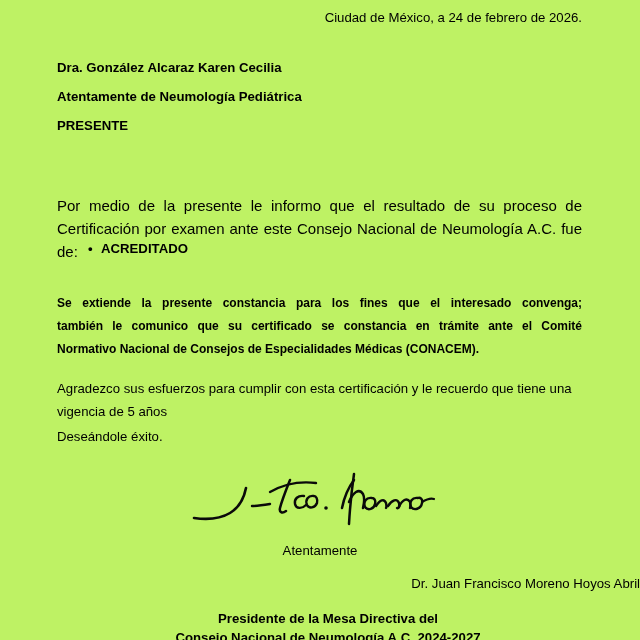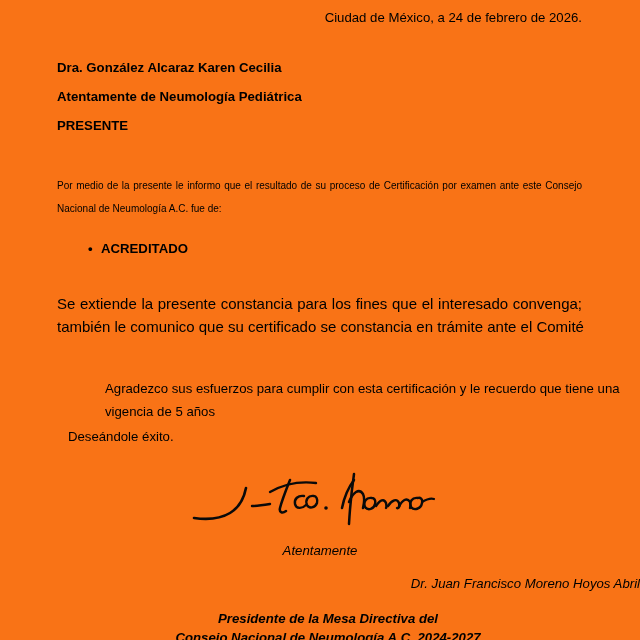--- a/index.html
+++ b/index.html
@@ -13,21 +13,21 @@
     position: relative;
     font-family: "Liberation Sans", sans-serif;
     color: #000000;
     -webkit-font-smoothing: antialiased;
     overflow: hidden;
   }
 
   .page {
     position: absolute;
     inset: 0;
-    background: #f97316;
+    background: #bef264;
   }
 
   
   .date-line {
     position: absolute;
     top: 9px;
     left: 57px;
     right: 58px;
     text-align: right;
     font-size: 13.2px;
@@ -47,24 +47,24 @@
     margin-bottom: 14px;
     white-space: nowrap;
   }
   .addressee .line:last-child {
     margin-bottom: 18px;
   }
 
   
   .intro {
     position: absolute;
-    top: 164px;
-    left: 57px;
-    width: 525px;
-    font-size: 10px;
+    top: 179px;
+    left: 57px;
+    width: 525px;
+    font-size: 15px;
     line-height: 23px;
     text-align: justify;
   }
 
   
   .result-list {
     position: absolute;
     top: 239px;
     left: 57px;
     width: 525px;
@@ -86,51 +86,51 @@
     font-size: 13.2px;
     line-height: 20px;
   }
 
   
   .body-justified {
     position: absolute;
     top: 292px;
     left: 57px;
     width: 525px;
-    font-size: 15px;
+    font-size: 12px;
     line-height: 23px;
     text-align: justify;
+    font-weight: bold;
   }
   .body-justified .ln {
     display: block;
     text-align: justify;
     text-align-last: justify;
     white-space: nowrap;
   }
   .body-justified .ln.last {
     text-align-last: left;
   }
 
   
   .body-second {
     position: absolute;
     top: 364px;
     left: 57px;
     width: 525px;
     font-size: 13.2px;
     line-height: 23px;
     text-align: left;
-    margin-left: 48px;
   }
 
   
   .closing-wish {
     position: absolute;
     top: 427px;
-    left: 68px;
+    left: 57px;
     font-size: 13.2px;
     line-height: 20px;
     white-space: nowrap;
   }
 
   
   .signature {
     position: absolute;
     top: 462px;
     left: 186px;
@@ -142,21 +142,20 @@
     width: 260px;
     height: 72px;
   }
 
   
   .signoff {
     position: absolute;
     left: 0;
     right: 0;
     text-align: center;
-    font-style: italic;
   }
   .signoff-atentamente {
     top: 542px;
     font-size: 13.2px;
     line-height: 18px;
   }
   .signoff-name {
     top: 575px;
     font-size: 13.2px;
     line-height: 18px;
@@ -192,20 +191,21 @@
   <ul class="result-list">
     <li>
       <span class="bullet">•</span>
       <span>ACREDITADO</span>
     </li>
   </ul>
 
   <div class="body-justified">
     <span class="ln">Se extiende la presente constancia para los fines que el interesado convenga;</span>
     <span class="ln">también le comunico que su certificado se constancia en trámite ante el Comité</span>
+    <span class="ln last">Normativo Nacional de Consejos de Especialidades Médicas (CONACEM).</span>
   </div>
 
   <p class="body-second">Agradezco sus esfuerzos para cumplir con esta certificación y le recuerdo que tiene una vigencia de 5 años</p>
 
   <div class="closing-wish">Deseándole éxito.</div>
 
   <div class="signature">
     <svg viewBox="0 0 260 72" xmlns="http://www.w3.org/2000/svg">
       <g fill="none" stroke="#0a0a0a" stroke-linecap="round" stroke-linejoin="round">
 

